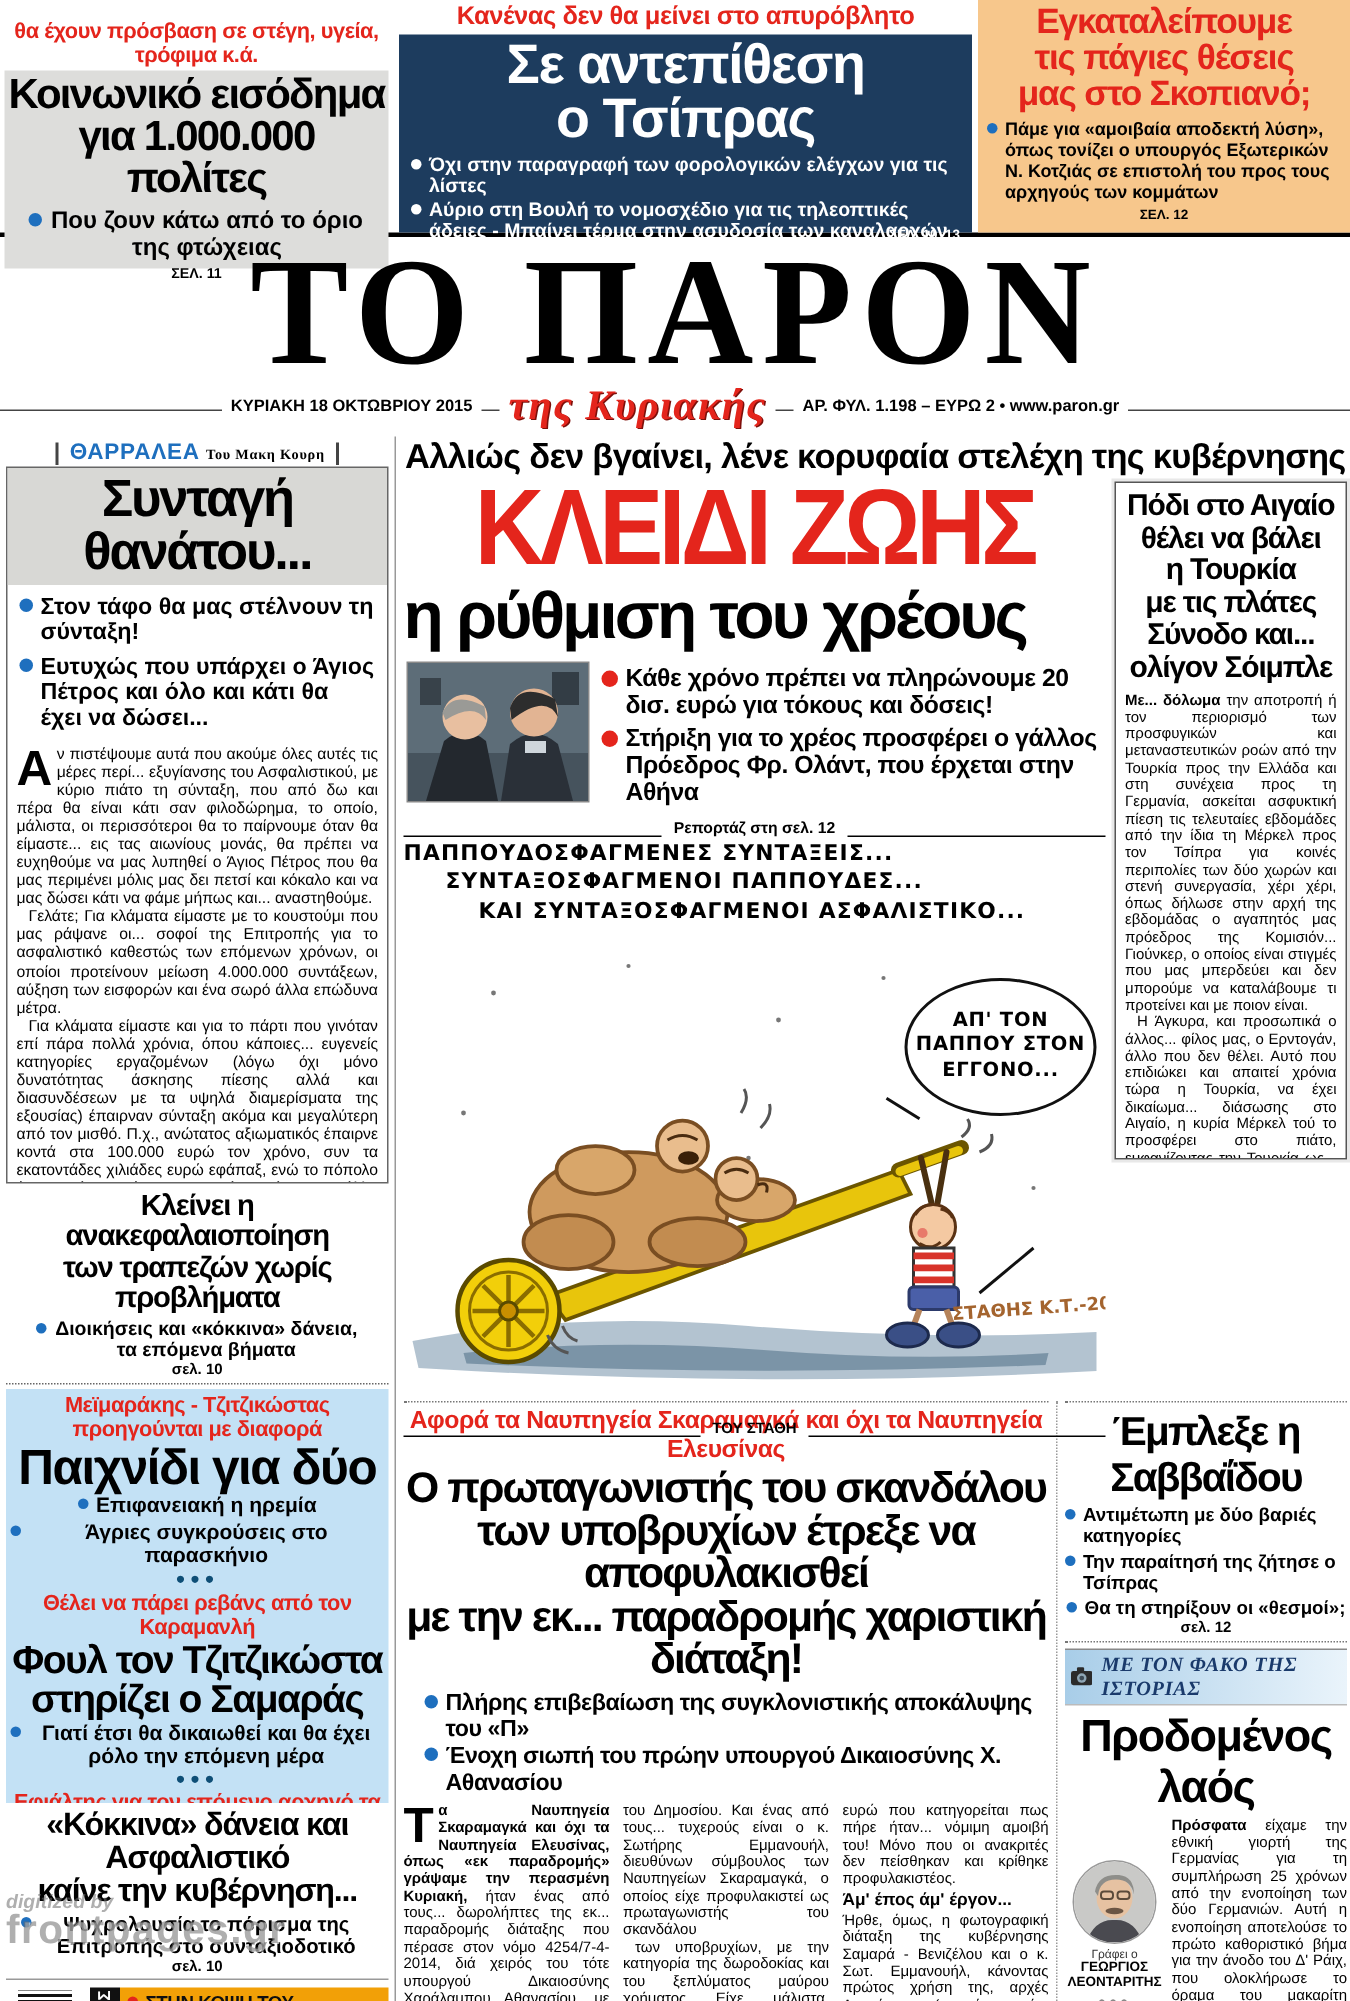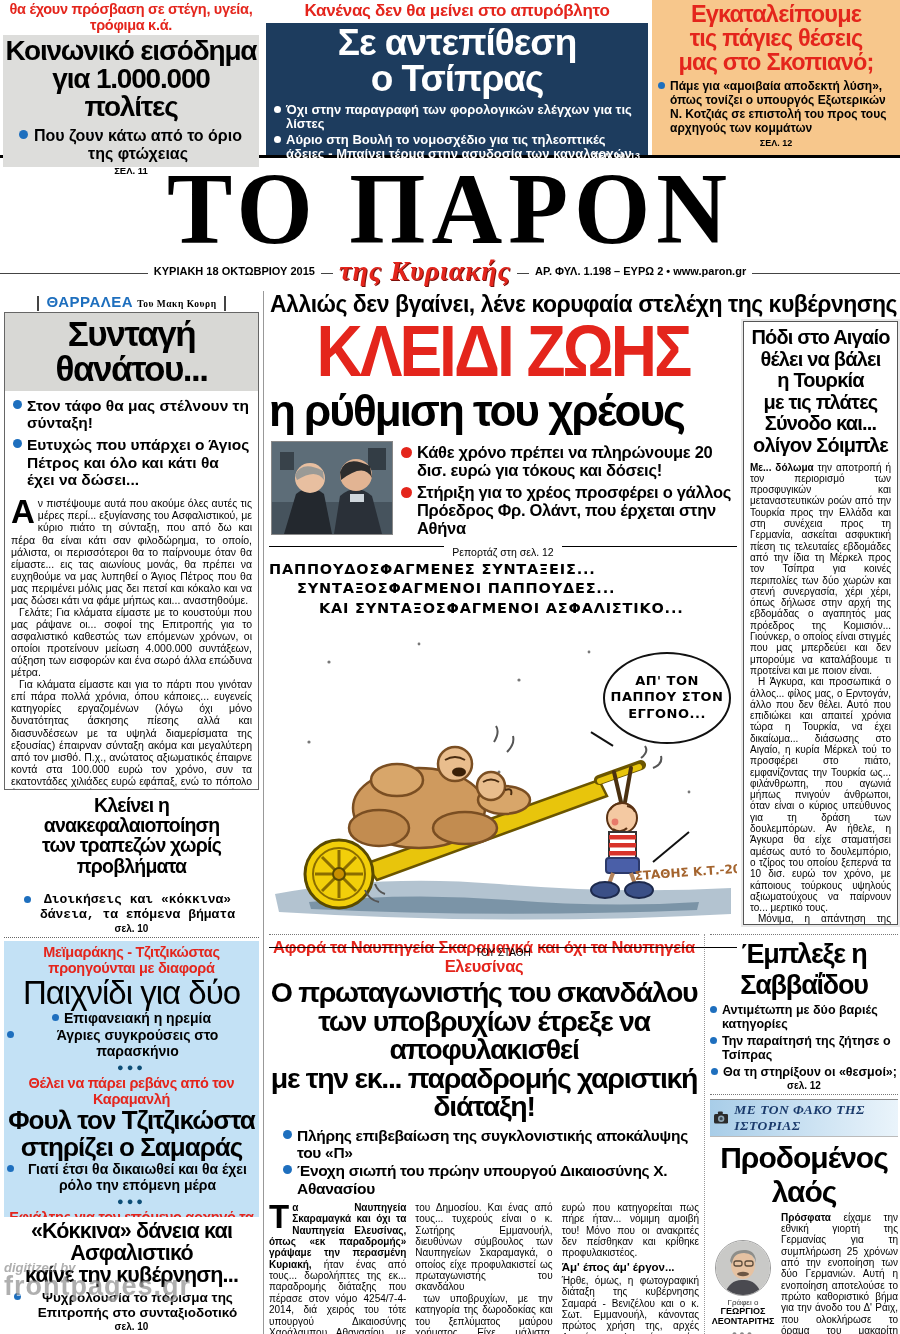--- a/index.html
+++ b/index.html
@@ -7,21 +7,21 @@
   body { font-family:"Liberation Sans", sans-serif; color:#000; position:relative; }
 
   .dot { display:inline-block; width:9px; height:9px; border-radius:50%; background:#1e6fbe; flex:0 0 auto; margin-top:3px; margin-right:5px; }
   .dot.red { background:#e4251c; }
   .dot.white { background:#fff; }
   .dot.small { width:7px; height:7px; }
   .brow { display:flex; text-align:left; }
 
   
   .topstrip { display:flex; height:158px; border-bottom:3px solid #000; }
-  .ts-left { width:262px; padding:1px 3px; }
+  .ts-left { width:262px; padding:13px 3px; }
   .tl-kicker { color:#e4251c; font-weight:bold; font-size:14.5px; text-align:center; letter-spacing:-0.3px; }
   .tl-box { background:#dddddb; margin-top:2px; text-align:center; padding:2px 2px 4px; height:132px; }
   .tl-h { font-size:28px; font-weight:bold; line-height:1.0; letter-spacing:-1.2px; }
   .tl-bullet { display:flex; justify-content:center; font-weight:bold; font-size:16px; line-height:1.1; margin-top:6px; padding:0 14px; }
   .tl-page { font-size:9.5px; font-weight:bold; margin-top:3px; }
   .ts-center { width:390px; padding:1px 4px; }
   .tc-kicker { color:#e4251c; font-weight:bold; font-size:17px; text-align:center; letter-spacing:-0.3px; }
   .tc-box { background:#1d3c5e; color:#fff; margin-top:2px; padding:2px 8px 3px; height:132px; }
   .tc-h { font-size:37px; font-weight:bold; text-align:center; line-height:0.98; letter-spacing:-1px; }
   .tc-bullets { margin-top:5px; font-size:13px; font-weight:bold; line-height:1.12; }
@@ -57,25 +57,25 @@
   .th-bullets { padding:6px 8px 2px; }
   .th-bullets .brow { font-weight:bold; font-size:15.5px; line-height:1.12; margin-bottom:5px; }
   .th-body { padding:2px 6px 0; font-size:10.5px; line-height:1.15; text-align:justify; }
   .th-body p { text-indent:8px; }
   .th-body p.first { text-indent:0; }
   .dropcap { float:left; font-size:33px; font-weight:bold; line-height:0.78; padding:2px 3px 0 0; text-indent:0; }
 
   
   .recap { text-align:center; padding:5px 0 3px; border-bottom:1px dotted #666; }
   .recap-h { font-size:19.5px; font-weight:bold; line-height:1.05; letter-spacing:-0.8px; }
-  .recap-b { display:flex; justify-content:center; font-weight:bold; font-size:13px; line-height:1.1; margin-top:17px; padding:0 20px;font-family:Liberation Mono, monospace; }
+  .recap-b { display:flex; justify-content:center; font-weight:bold; font-size:13px; line-height:1.1; margin-top:3px; padding:0 20px; }
   .minipage { font-size:10px; font-weight:bold; margin-top:1px; }
   .bluebox { background:#c3e1f5; margin-top:3px; text-align:center; padding:3px 3px 2px; height:276px; overflow:hidden; }
   .bb-k { color:#e4251c; font-weight:bold; font-size:14.5px; letter-spacing:-0.3px; }
-  .bb-h1 { font-size:33px; font-weight:normal; letter-spacing:-1px; line-height:1.0; }
+  .bb-h1 { font-size:33px; font-weight:bold; letter-spacing:-1px; line-height:1.0; }
   .bb-h2 { font-size:26px; font-weight:bold; letter-spacing:-1px; line-height:0.98; margin-top:1px; }
   .bb-b { display:flex; justify-content:center; font-weight:bold; font-size:14px; line-height:1.1; margin-top:2px; }
   .bb-dots { color:#0e4e76; font-size:11px; letter-spacing:3px; margin:2px 0; }
   .kokkina { text-align:center; padding:4px 0 2px; border-bottom:1px solid #999; }
   .kok-h { font-size:21.5px; font-weight:bold; line-height:1.02; letter-spacing:-0.8px; }
   .kok-b { display:flex; justify-content:center; font-weight:bold; font-size:13.5px; line-height:1.12; margin-top:3px; padding:0 10px; }
 
   
   .bottombar { display:flex; margin-top:5px; height:84px; }
   .bc-wrap { width:56px; padding-top:2px; }
@@ -91,35 +91,35 @@
   .lead-kicker { font-size:23px; font-weight:bold; text-align:center; letter-spacing:-0.5px; height:27px; line-height:27px; }
   .toprow { display:flex; height:612px; }
   .leadcol { width:468px; }
   .lead-red { color:#e4251c; font-size:64px; font-weight:bold; text-align:center; letter-spacing:-3px; line-height:0.95; transform:scaleY(1.12); transform-origin:top center; }
   .lead-black { font-size:44px; font-weight:bold; text-align:left; letter-spacing:-2px; line-height:1.0; margin-top:10px; }
   .lead-row { display:flex; gap:8px; margin-top:8px; padding-left:2px; }
   .lead-photo { width:122px; height:94px; flex:0 0 auto; border:1px solid #888; }
   .lead-bullets { flex:1; padding-top:2px; }
   .lead-bullets .brow { font-weight:bold; font-size:16.5px; line-height:1.1; margin-bottom:4px; letter-spacing:-0.3px; }
   .lead-bullets .dot { width:11px; height:11px; margin-top:4px; }
-  .hrline { display:flex; align-items:flex-start; gap:8px; font-size:10.5px; font-weight:normal; margin-top:4px; }
+  .hrline { display:flex; align-items:flex-end; gap:8px; font-size:10.5px; font-weight:bold; margin-top:4px; }
   .hrline::before, .hrline::after { content:''; flex:1; border-top:1px solid #000; }
   
   .cartoon { position:relative; height:398px; margin-top:2px; }
   .cart-cap { font-family:"DejaVu Sans", sans-serif; font-weight:bold; font-size:14.5px; letter-spacing:0.8px; line-height:1.35; }
   .cart-cap .l2 { padding-left:28px; }
   .cart-cap .l3 { padding-left:50px; }
   .cart-svg { position:absolute; left:0; top:62px; width:468px; height:310px; }
   .bubble { position:absolute; right:6px; top:92px; width:128px; height:92px; background:#fff; border:2px solid #111; border-radius:50%; display:flex; flex-direction:column; align-items:center; justify-content:center; font-family:"DejaVu Sans", sans-serif; font-weight:bold; font-size:13px; line-height:1.25; letter-spacing:0.5px; text-align:center; }
   .bubble::after { content:''; position:absolute; left:-16px; bottom:2px; width:26px; height:2px; background:#111; transform:rotate(32deg); }
   .cart-credit { position:absolute; bottom:0; left:0; width:100%; font-size:10px; }
 
   
   .aegeancol { flex:1; margin-left:6px; padding-top:3px; }
-  .aeg-box { border:1px solid #555; box-shadow:0 0 0 2px #e8e8e8; padding:5px 6px 2px; height:604px; overflow:hidden; }
+  .aeg-box { border:1px solid #555; box-shadow:0 0 0 2px #e8e8e8; padding:5px 6px 2px; height:452px; overflow:hidden; }
   .aeg-h { font-size:20px; font-weight:bold; text-align:center; line-height:1.08; letter-spacing:-0.8px; margin-bottom:5px; }
   .aeg-body { font-size:10px; line-height:1.13; text-align:justify; }
   .aeg-body p { text-indent:8px; }
   .aeg-body p.first { text-indent:0; }
 
   
   .bottomrow { display:flex; height:404px; margin-top:4px; }
   .scandalcol { width:430px; border-top:1px dotted #777; padding-top:3px; }
   .sc-kicker { color:#e4251c; font-weight:bold; font-size:16.5px; text-align:center; letter-spacing:-0.3px; }
   .sc-h { font-size:28.5px; font-weight:bold; text-align:center; letter-spacing:-1.3px; line-height:1.0; margin-top:2px; }

